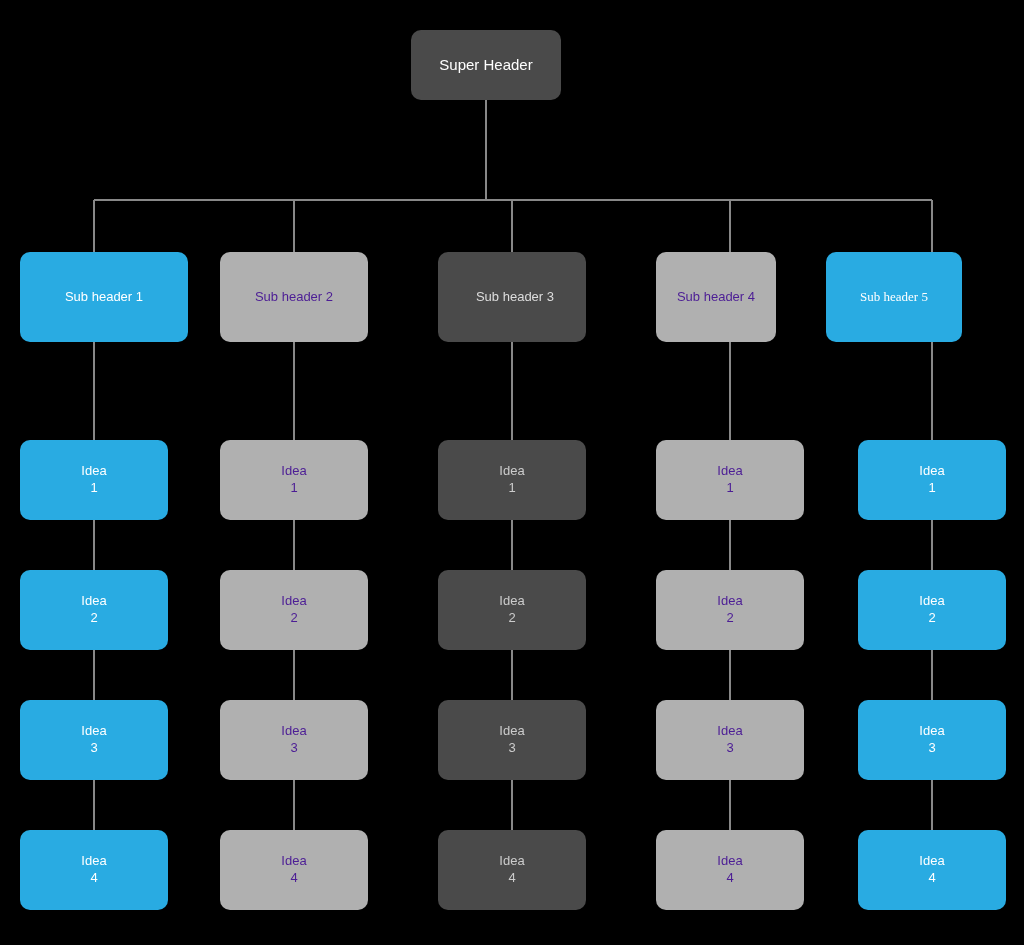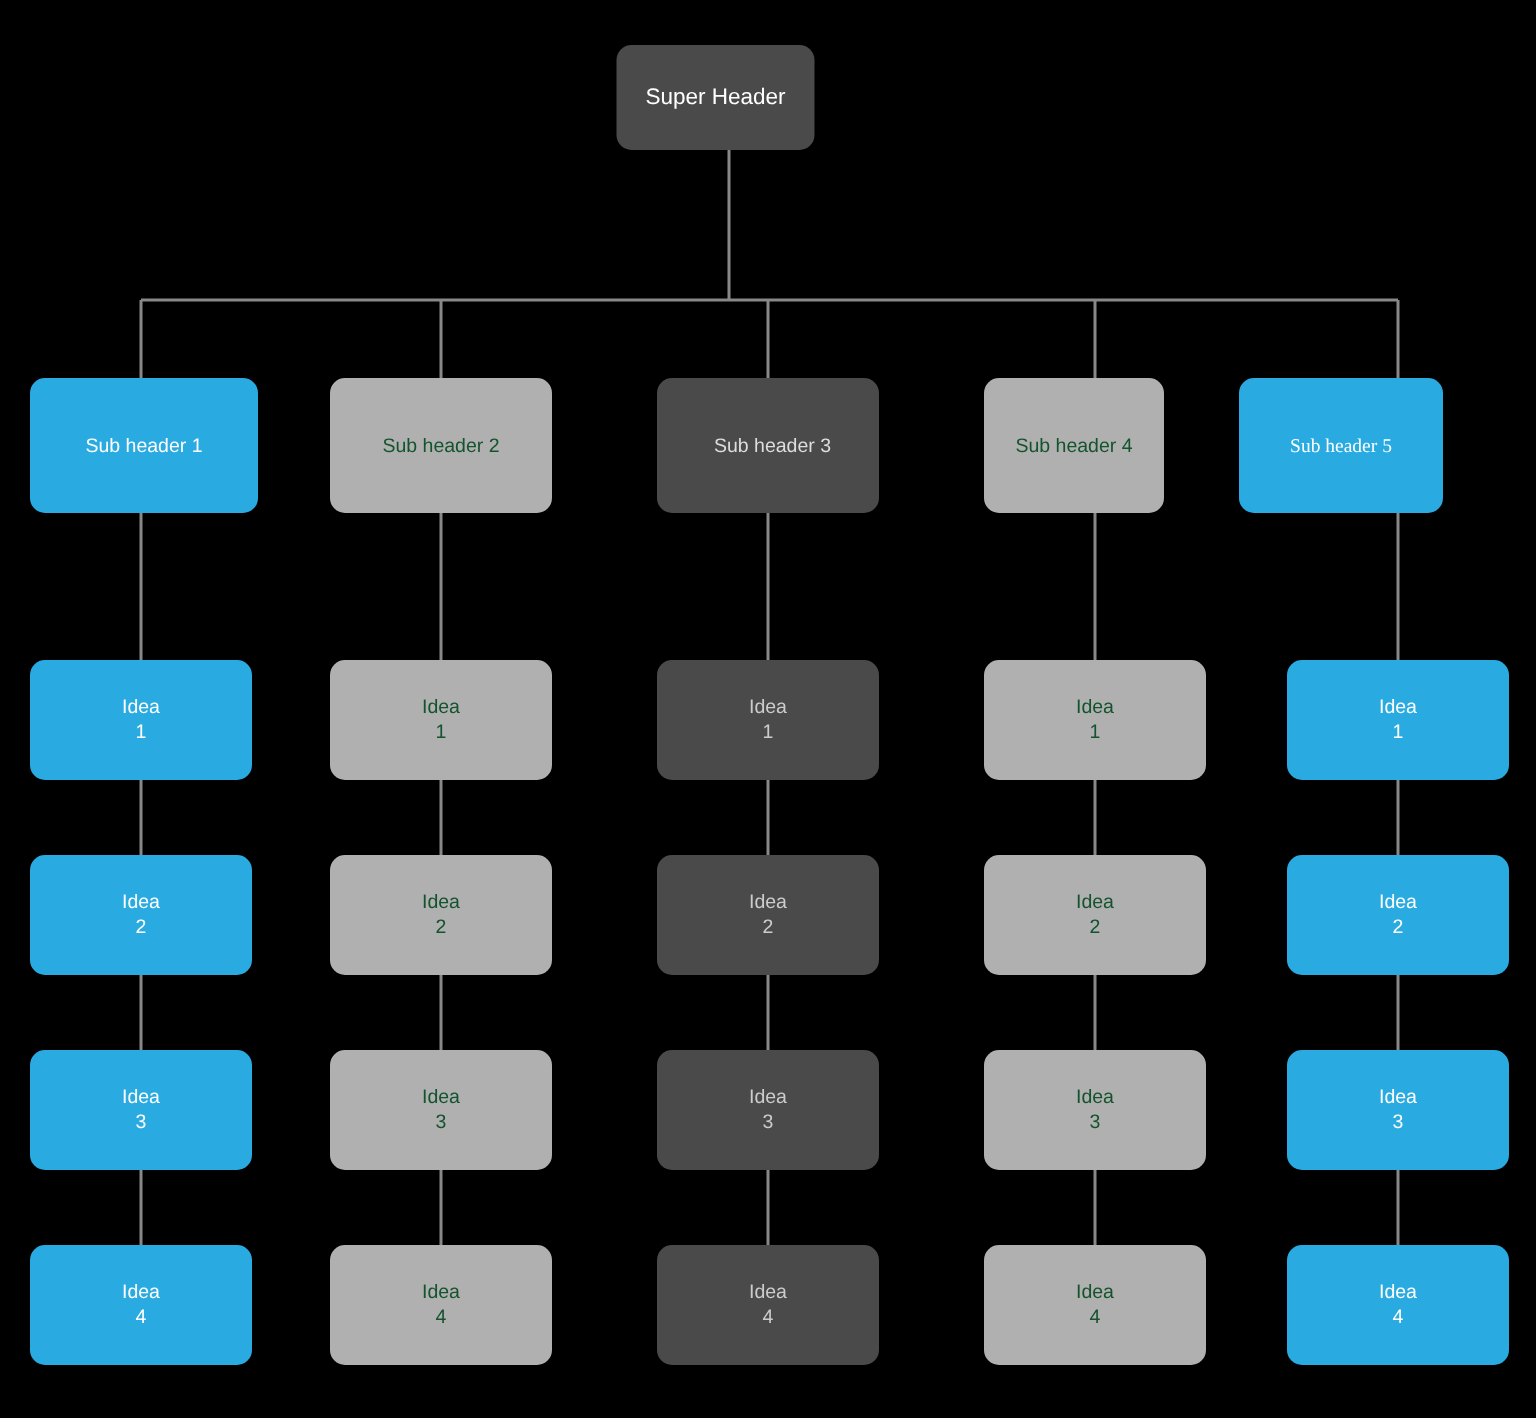--- a/index.html
+++ b/index.html
@@ -40,21 +40,21 @@
       color: white;
       padding: 8px;
     }
 
     .node.dark-gray {
       background: #4a4a4a;
     }
 
     .node.medium-gray {
       background: #b0b0b0;
-      color: #14532d;
+      color: #4c1d95;
     }
 
     .node.blue {
       background: #29abe2;
       color: white;
     }
 
     .node.dark-node {
       background: #4a4a4a;
       color: #ccc;
@@ -95,25 +95,25 @@
     <line x1="730" y1="520" x2="730" y2="570" stroke="#888" stroke-width="2"></line>
     <line x1="730" y1="650" x2="730" y2="700" stroke="#888" stroke-width="2"></line>
     <line x1="730" y1="780" x2="730" y2="830" stroke="#888" stroke-width="2"></line>
 
     <line x1="932" y1="342" x2="932" y2="440" stroke="#888" stroke-width="2"></line>
     <line x1="932" y1="520" x2="932" y2="570" stroke="#888" stroke-width="2"></line>
     <line x1="932" y1="650" x2="932" y2="700" stroke="#888" stroke-width="2"></line>
     <line x1="932" y1="780" x2="932" y2="830" stroke="#888" stroke-width="2"></line>
   </svg>
 
-  <div class="node dark-gray" style="left:411px; top:30px; width:132px; height:70px; font-size:15px;">
+  <div class="node dark-gray" style="left:411px; top:30px; width:150px; height:70px; font-size:15px;">
     <span>Super Header</span>
   </div>
 
-  <div class="node blue" style="left:20px; top:252px; width:152px; height:90px;">
+  <div class="node blue" style="left:20px; top:252px; width:168px; height:90px;">
     <span>Sub header 1</span>
   </div>
 
   <div class="node blue" style="left:20px; top:440px; width:148px; height:80px;">
     <span>Idea<br>1</span>
   </div>
   <div class="node blue" style="left:20px; top:570px; width:148px; height:80px;">
     <span>Idea<br>2</span>
   </div>
   <div class="node blue" style="left:20px; top:700px; width:148px; height:80px;">

